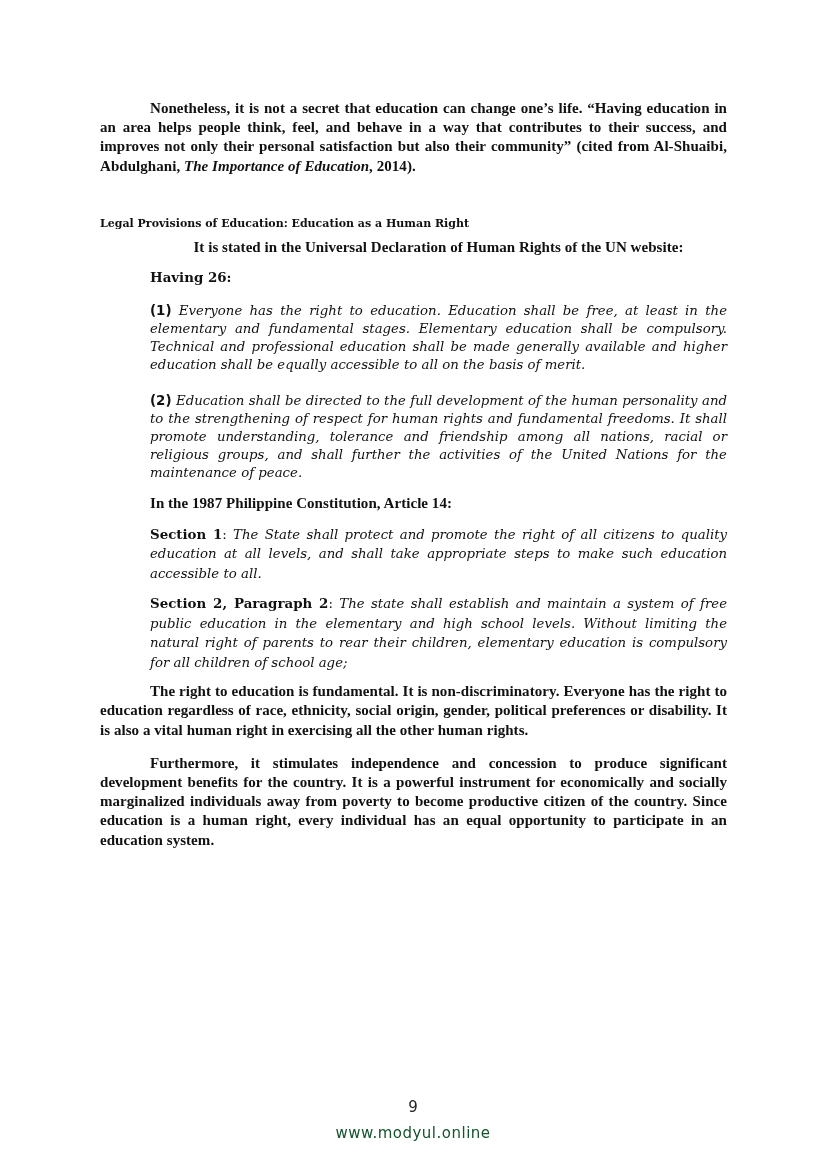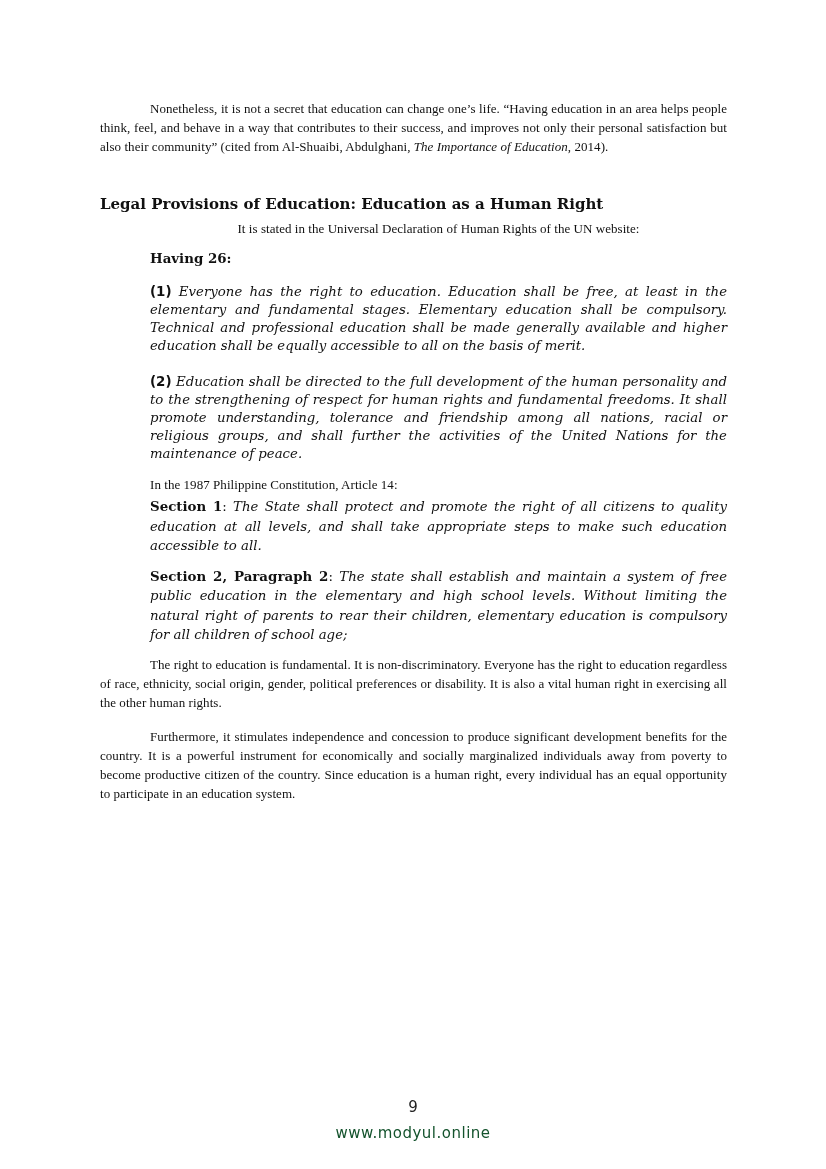--- a/index.html
+++ b/index.html
@@ -1,22 +1,22 @@
 <!DOCTYPE html>
 <html><head>
   <meta charset="utf-8">
   <style>
     html, body { margin: 0; padding: 0; background: #ffffff; }
     body { width: 826px; height: 1169px; position: relative; overflow: hidden;
       font-family: "DejaVu Serif", "Liberation Serif", serif; color: #111; }
     .page { position: absolute; left: 100px; top: 99px; width: 627px; }
     p { margin: 0; font-size: 14.2px; line-height: 19.2px; text-align: justify; }
     .indent-first { text-indent: 50px; }
-    .serif-body { font-family: "Liberation Serif", serif; font-size: 13px; letter-spacing: 0.05px; }
-    .heading { font-family: "DejaVu Serif", serif; font-weight: bold; font-size: 15px; margin-top: 0; }
+    .serif-body { font-family: "Liberation Serif", serif; font-size: 15px; letter-spacing: 0.05px; font-weight: bold; }
+    .heading { font-family: "DejaVu Serif", serif; font-weight: bold; font-size: 11px; margin-top: 0; }
     .block { margin-left: 50px; }
     .label-bold { font-family: "DejaVu Serif", serif; font-weight: bold; font-size: 13.4px; }
     .num-bold { font-family: "DejaVu Sans", sans-serif; font-weight: bold; font-size: 13.4px; font-style: normal; }
     .ital { font-style: italic; font-family: "DejaVu Serif", serif; font-size: 13.3px; }
     .quote { font-size: 13.3px; line-height: 18px; }
     .pagenum { position: absolute; left: 0; width: 826px; top: 1098px; text-align: center;
       font-family: "DejaVu Sans", sans-serif; font-size: 15px; color: #222; }
     .watermark { position: absolute; left: 0; width: 826px; top: 1124px; text-align: center;
       font-family: "DejaVu Sans", sans-serif; font-size: 15px; color: #14532d; letter-spacing: 0.5px; }
   </style>
@@ -33,21 +33,21 @@
 
   <p class="block label-bold" style="margin-top:11px;">Having 26:</p>
 
   <p class="block quote" style="margin-top:15px;"><span class="num-bold">(1)</span> <span class="ital">Everyone has the right to education. Education shall be free, at least in the elementary and fundamental stages. Elementary education shall be compulsory. Technical and professional education shall be made generally available and higher education shall be equally accessible to all on the basis of merit.</span></p>
 
   <p class="block quote" style="margin-top:18px;"><span class="num-bold">(2)</span> <span class="ital">Education shall be directed to the full development of the human personality and to the strengthening of respect for human rights and fundamental freedoms. It shall promote understanding, tolerance and friendship among all nations, racial or religious groups, and shall further the activities of the United Nations for the maintenance of peace.</span></p>
 
 
   <p class="serif-body block" style="margin-top:12px; text-align:left;">In the 1987 Philippine Constitution, Article 14:</p>
 
-  <p class="block quote" style="margin-top:3px; line-height:19.5px;"><span class="label-bold">Section 1</span>: <span class="ital">The State shall protect and promote the right of all citizens to quality education at all levels, and shall take appropriate steps to make such education accessible to all.</span></p>
+  <p class="block quote" style="margin-top:11px; line-height:19.5px;"><span class="label-bold">Section 1</span>: <span class="ital">The State shall protect and promote the right of all citizens to quality education at all levels, and shall take appropriate steps to make such education accessible to all.</span></p>
 
   <p class="block quote" style="margin-top:11px; line-height:19.5px;"><span class="label-bold">Section 2, Paragraph 2</span>: <span class="ital">The state shall establish and maintain a system of free public education in the elementary and high school levels. Without limiting the natural right of parents to rear their children, elementary education is compulsory for all children of school age;</span></p>
 
   <p class="serif-body indent-first" style="margin-top:10px;">The right to education is fundamental. It is non-discriminatory. Everyone has the right to education regardless of race, ethnicity, social origin, gender, political preferences or disability. It is also a vital human right in exercising all the other human rights.</p>
 
   <p class="serif-body indent-first" style="margin-top:14px;">Furthermore, it stimulates independence and concession to produce significant development benefits for the country. It is a powerful instrument for economically and socially marginalized individuals away from poverty to become productive citizen of the country. Since education is a human right, every individual has an equal opportunity to participate in an education system.</p>
 
 </div>
 
 <div class="pagenum">9</div>

